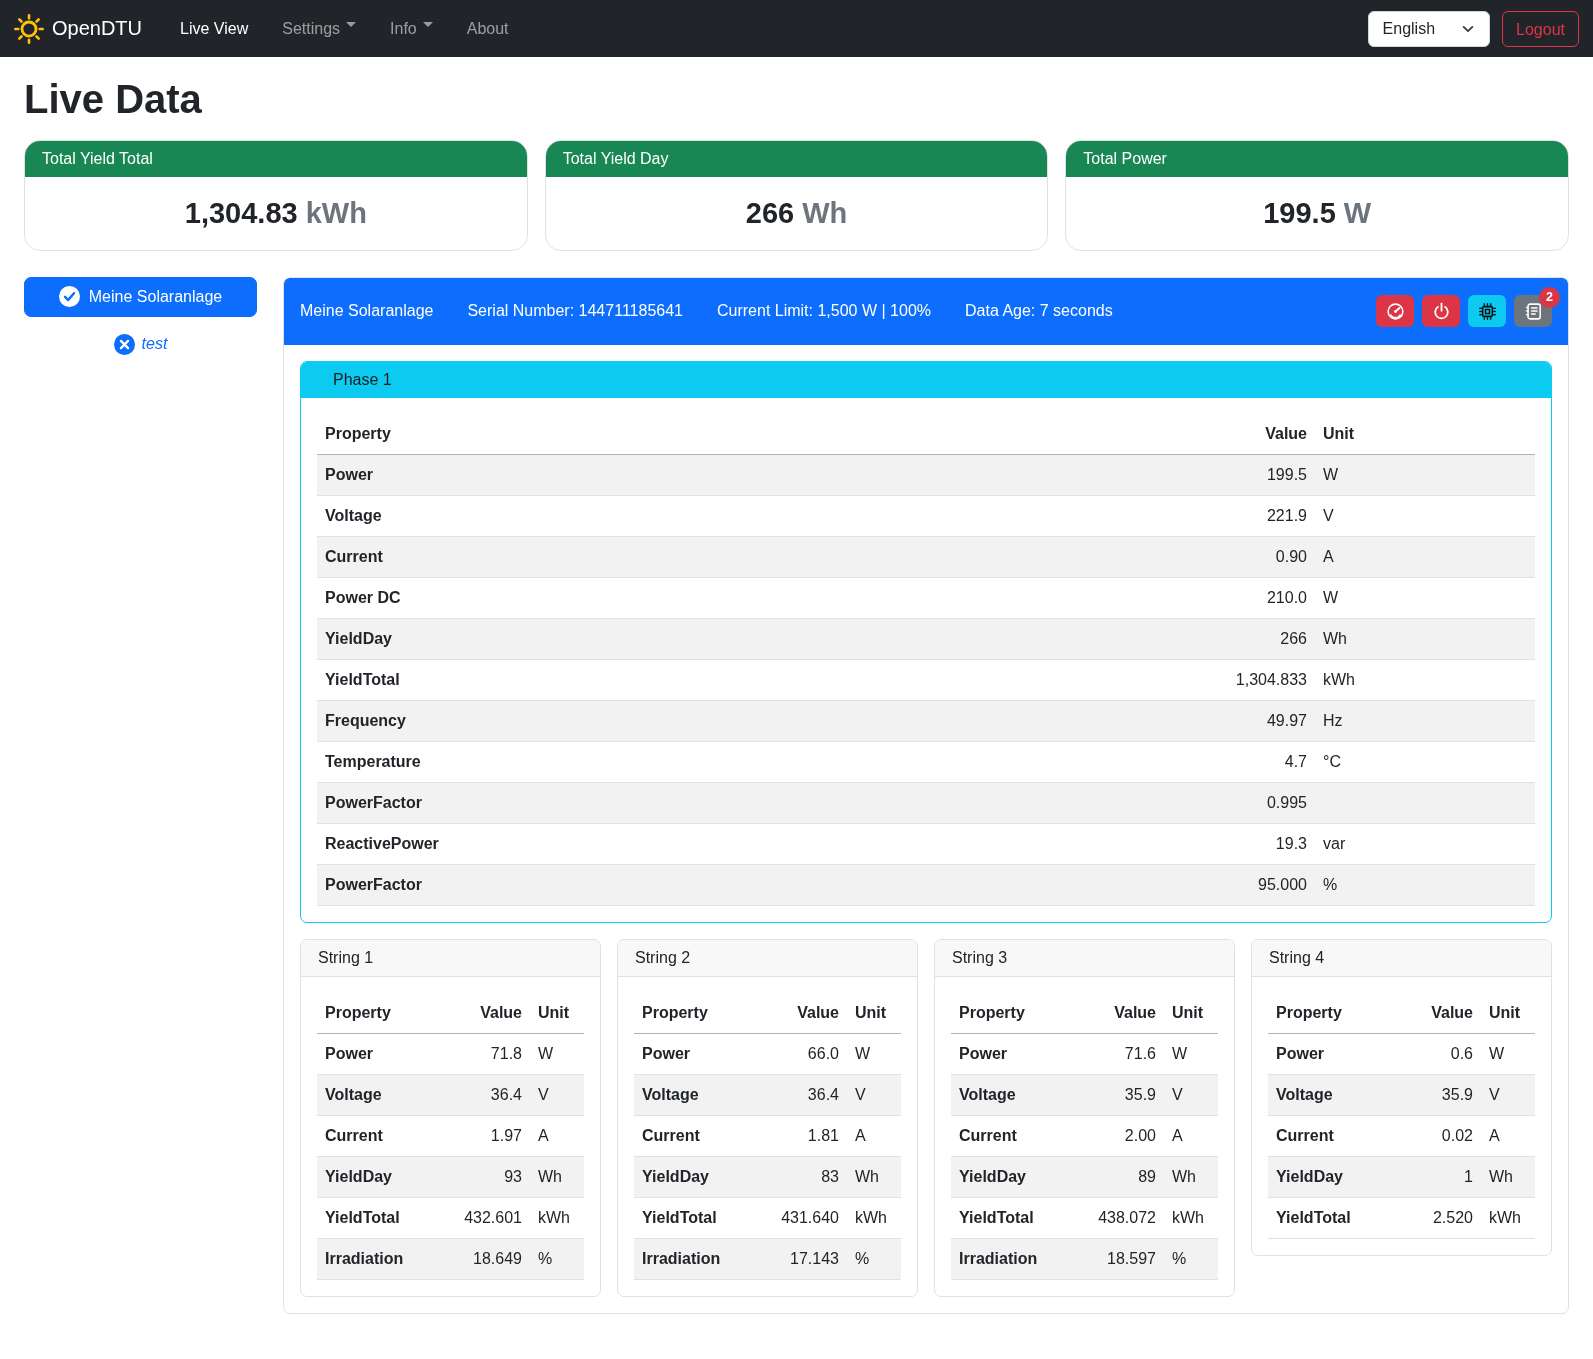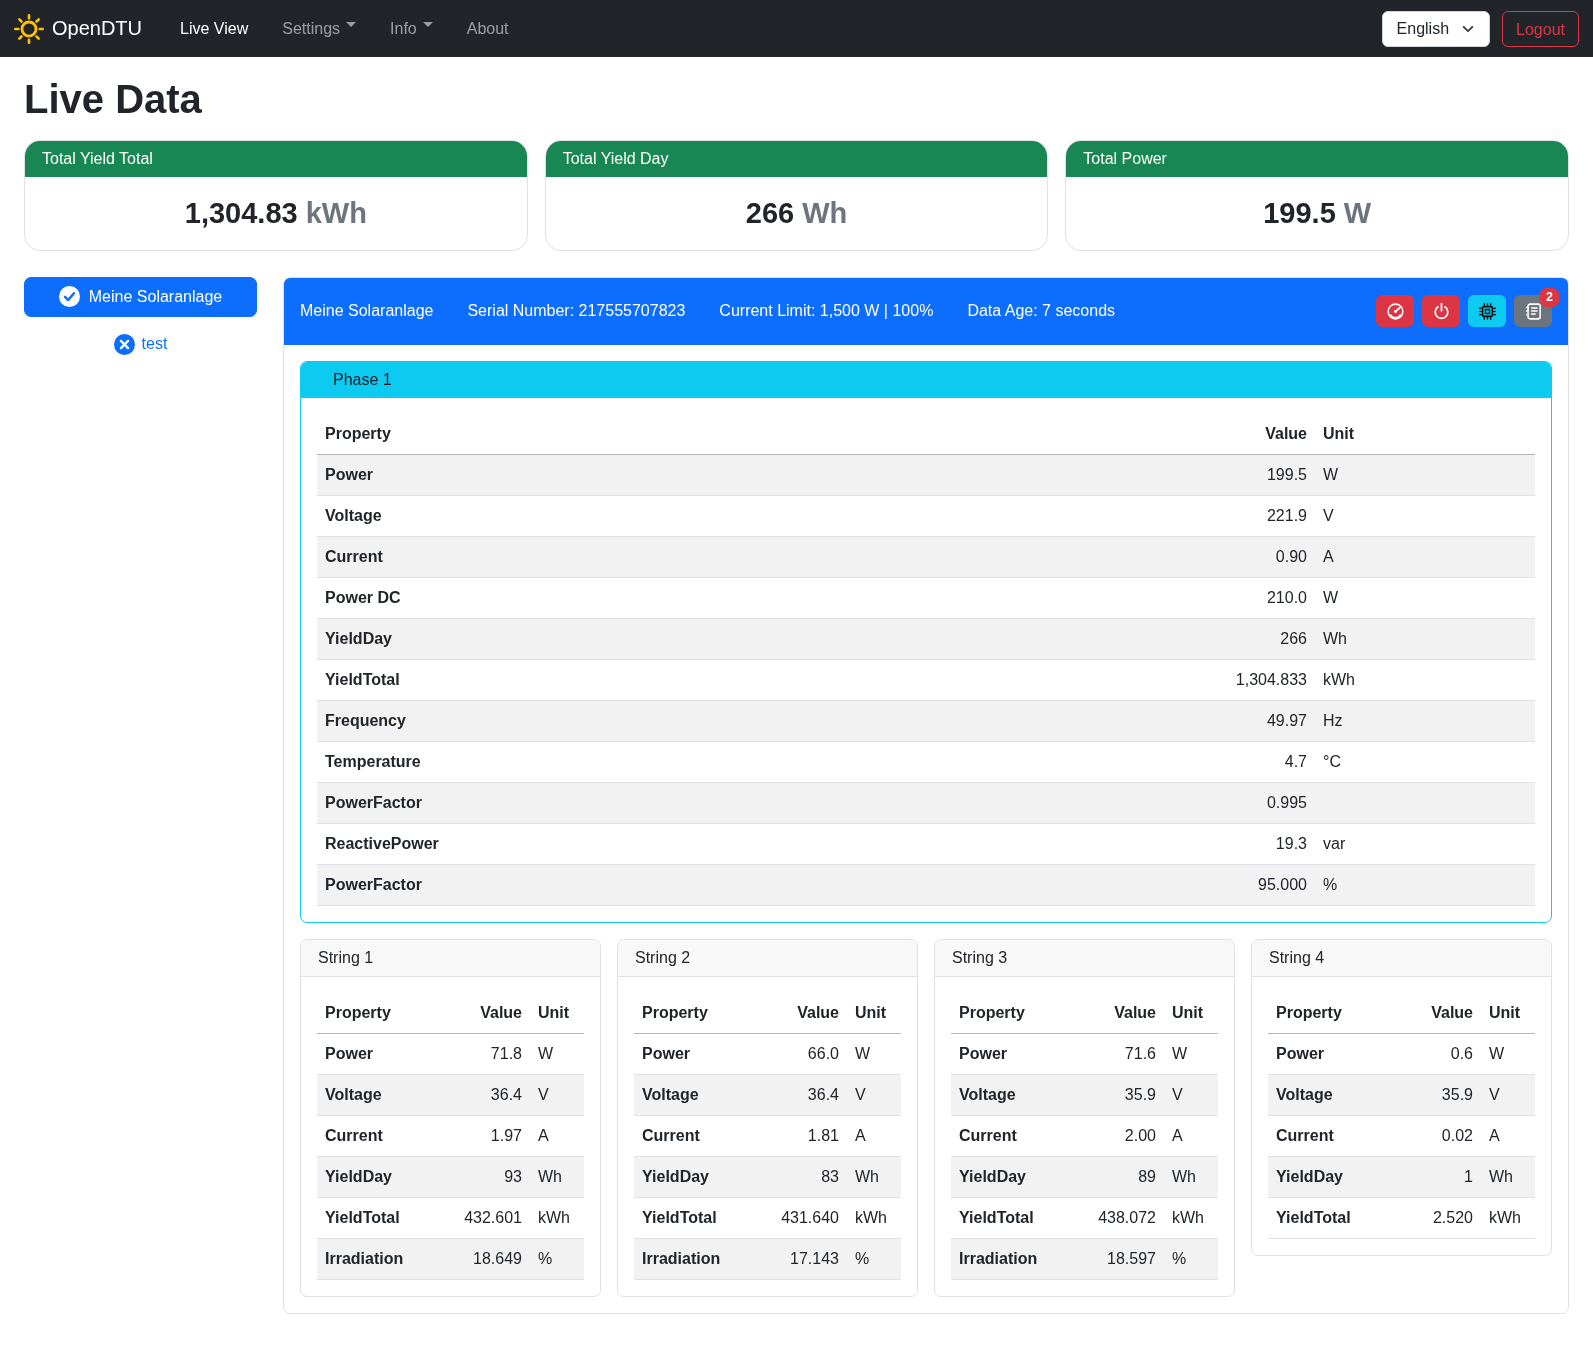--- a/index.html
+++ b/index.html
@@ -23,21 +23,21 @@
     color:rgba(255,255,255,.55);padding:8px 14px;cursor:pointer;display:flex;align-items:flex-start;gap:6px;
   }
   .nav-link.active{color:#fff;}
   .caret{
     display:inline-block;width:0;height:0;border-left:5px solid transparent;
     border-right:5px solid transparent;border-top:5px solid currentColor;margin-top:2px;
   }
   .nav-right{margin-left:auto;display:flex;align-items:center;gap:12px;}
   .lang-select{
     background:#fff;border:1px solid #ced4da;border-radius:6px;height:36px;
-    padding:0 14px;display:flex;align-items:center;gap:12px;font-size:16px;color:#212529;cursor:pointer;
+    padding:0 14px;display:flex;align-items:center;gap:26px;font-size:16px;color:#212529;cursor:pointer;
   }
   .lang-select .chev{width:14px;height:14px;}
   .logout-btn{
     background:transparent;border:1px solid var(--danger);color:var(--danger);
     border-radius:6px;height:36px;padding:9px 13px;font-size:16px;cursor:pointer;
     font-family:"Liberation Sans", sans-serif;
   }
   
   .container{padding:10px 24px 14px 24px;}
   h1.page-title{font-size:40px;font-weight:700;margin:10px 0 18px 0;}
@@ -58,21 +58,21 @@
   .content-row{display:flex;gap:26px;align-items:flex-start;}
   .sidebar{width:233px;flex:0 0 233px;}
   .inv-select-btn{
     width:100%;background:var(--primary);border:1px solid var(--primary);color:#fff;
     border-radius:7px;height:40px;font-size:16px;display:flex;align-items:center;
     justify-content:center;gap:9px;cursor:pointer;font-family:"Liberation Sans", sans-serif;
   }
   .inv-select-btn svg{width:21px;height:21px;}
   .inv-other{
     margin-top:17px;display:flex;align-items:center;justify-content:center;gap:7px;
-    color:var(--primary);cursor:pointer;
+    color:var(--primary);cursor:pointer;font-style:italic;
   }
   .inv-other svg{width:21px;height:21px;}
   
   .main-panel{flex:1;border:1px solid var(--card-border);border-radius:7px;background:#fff;}
   .main-panel-header{
     background:var(--primary);color:#fff;border-radius:6px 6px 0 0;
     padding:14px 16px;display:flex;align-items:center;gap:34px;min-height:67px;
   }
   .hdr-actions{margin-left:auto;display:flex;gap:8px;}
   .icon-btn{
@@ -187,21 +187,21 @@
           <circle cx="8" cy="8" r="8" fill="#0d6efd"></circle>
           <path d="M5.3 5.3l5.4 5.4M10.7 5.3l-5.4 5.4" stroke="#ffffff" stroke-width="1.8" stroke-linecap="round"></path>
         </svg>
         <span>test</span>
       </div>
     </div>
 
     <div class="main-panel">
       <div class="main-panel-header">
         <span>Meine Solaranlage</span>
-        <span>Serial Number: 217555707823</span>
+        <span>Serial Number: 144711185641</span>
         <span>Current Limit: 1,500 W | 100%</span>
         <span>Data Age: 7 seconds</span>
         <div class="hdr-actions">
           <button class="icon-btn danger">
             <svg viewBox="0 0 16 16" xmlns="http://www.w3.org/2000/svg">
               <circle cx="8" cy="8" r="6.2" fill="none" stroke="#fff" stroke-width="1.3"></circle>
               <path d="M8 8 L11.4 5" stroke="#fff" stroke-width="1.6" stroke-linecap="round"></path>
               <circle cx="8" cy="8" r="1.2" fill="#fff"></circle>
               <path d="M2.7 11.5 A6.2 6.2 0 0 0 13.3 11.5 L11.7 10 A4 4 0 0 1 4.3 10 Z" fill="#fff"></path>
             </svg>

